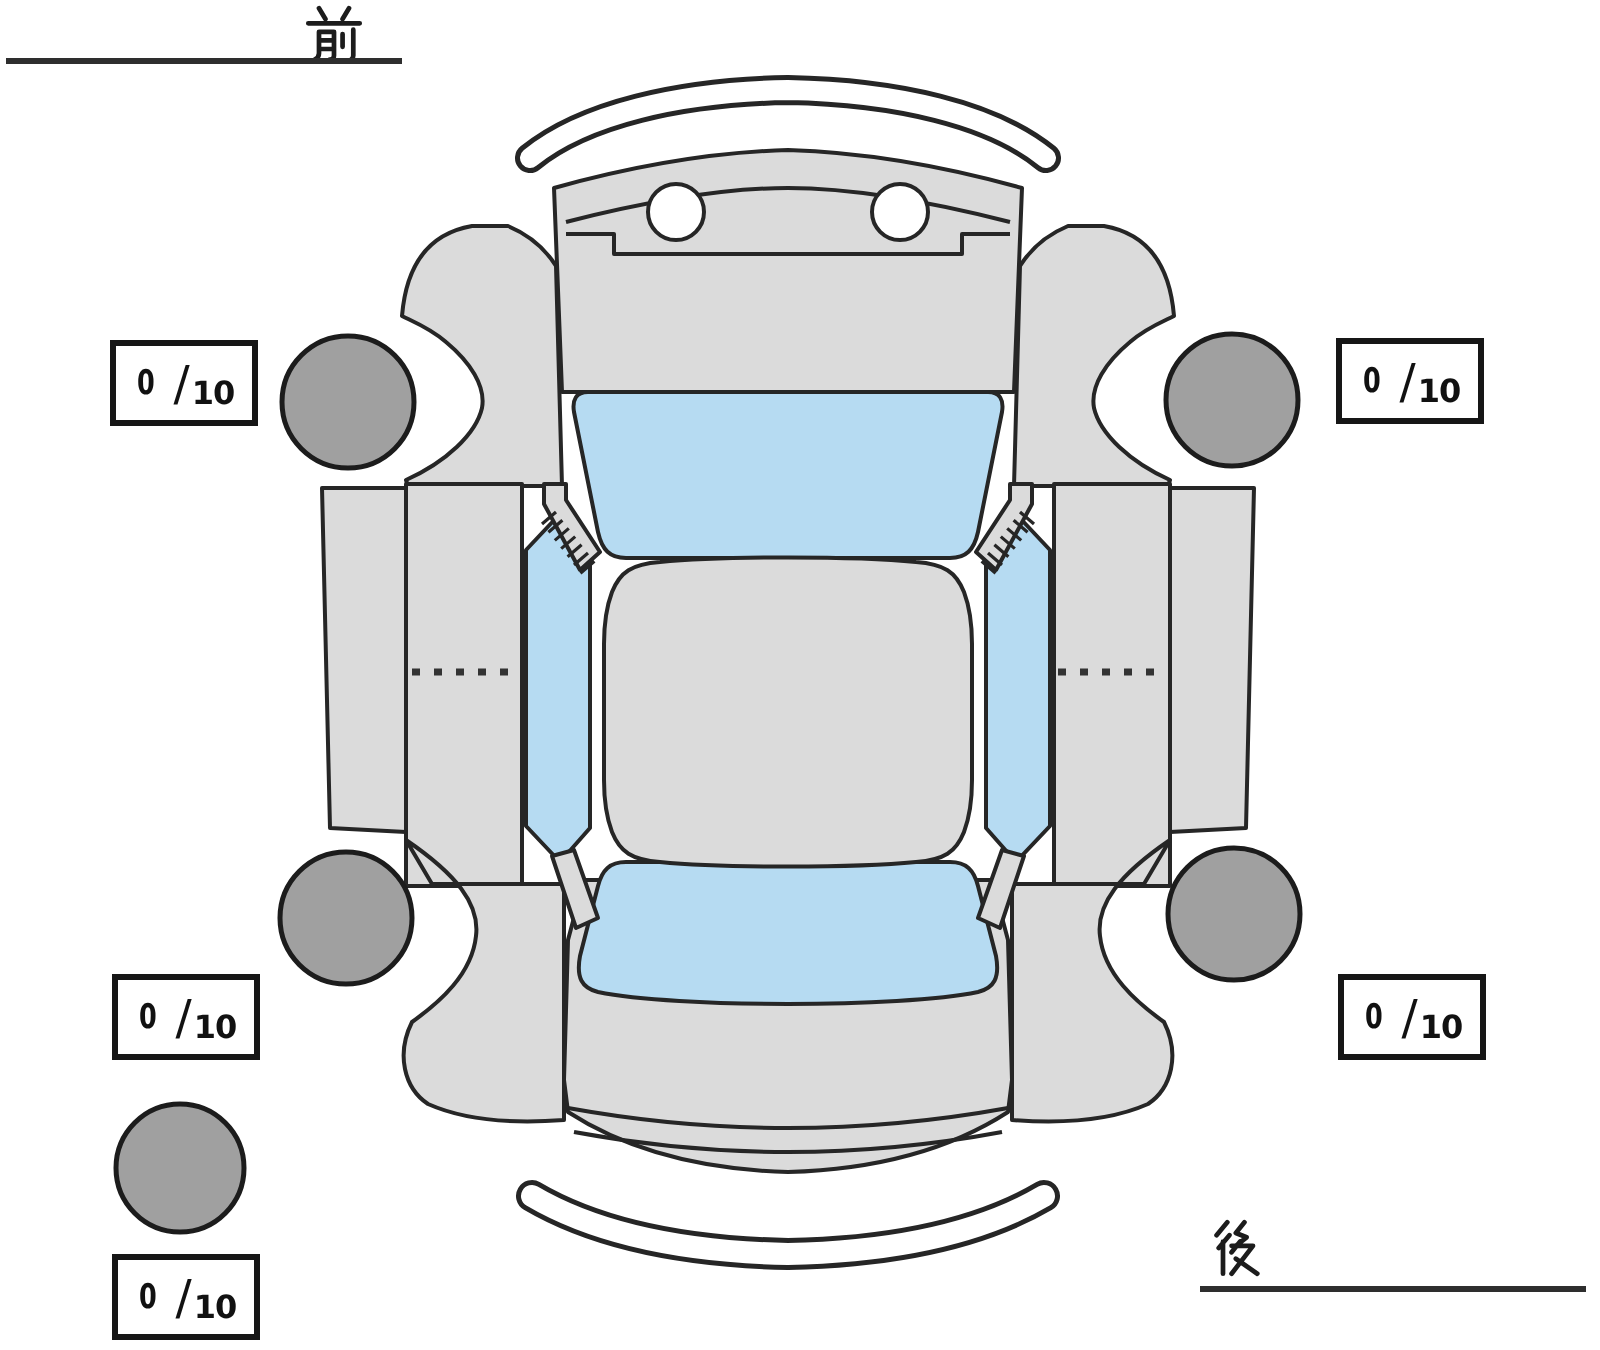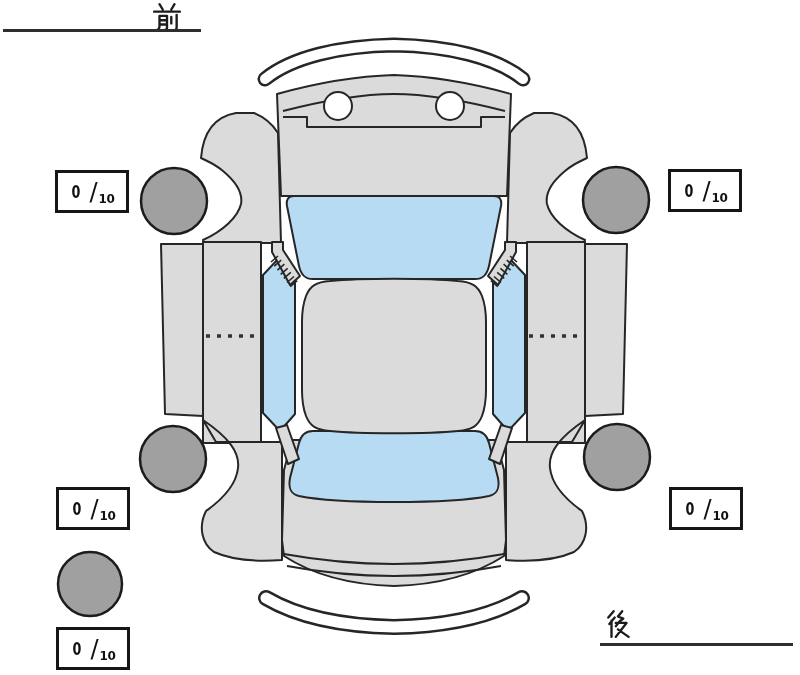--- a/index.html
+++ b/index.html
@@ -14,21 +14,21 @@
   .kanji{position:absolute;}
   .kanji-front{left:152px;top:2px;}
   .kanji-rear{left:604px;top:608px;}
   .score-box{
     position:absolute;width:74px;height:43px;background:#fff;
     border:3px solid #161616;box-sizing:border-box;
     display:flex;align-items:center;justify-content:center;
   }
   .sb-val{font-size:17px;font-weight:600;margin-right:8px;transform:scaleX(.75);}
   .sb-slash{font-size:24px;font-weight:500;margin-right:1px;line-height:1;}
-  .sb-max{font-size:12px;font-weight:700;align-self:flex-end;margin-bottom:4px;letter-spacing:-.5px;}
+  .sb-max{font-size:16px;font-weight:700;align-self:flex-end;margin-bottom:4px;letter-spacing:-.5px;}
   .box-fl{left:55px;top:170px;}
   .box-fr{left:668px;top:169px;}
   .box-rl{left:56px;top:487px;}
   .box-rr{left:669px;top:487px;}
   .box-sp{left:56px;top:627px;}
   .kstroke{stroke:#1c1c1c;stroke-width:2.2;fill:none;stroke-linecap:round;stroke-linejoin:round;}
 </style>
 </head>
 <body>
 

